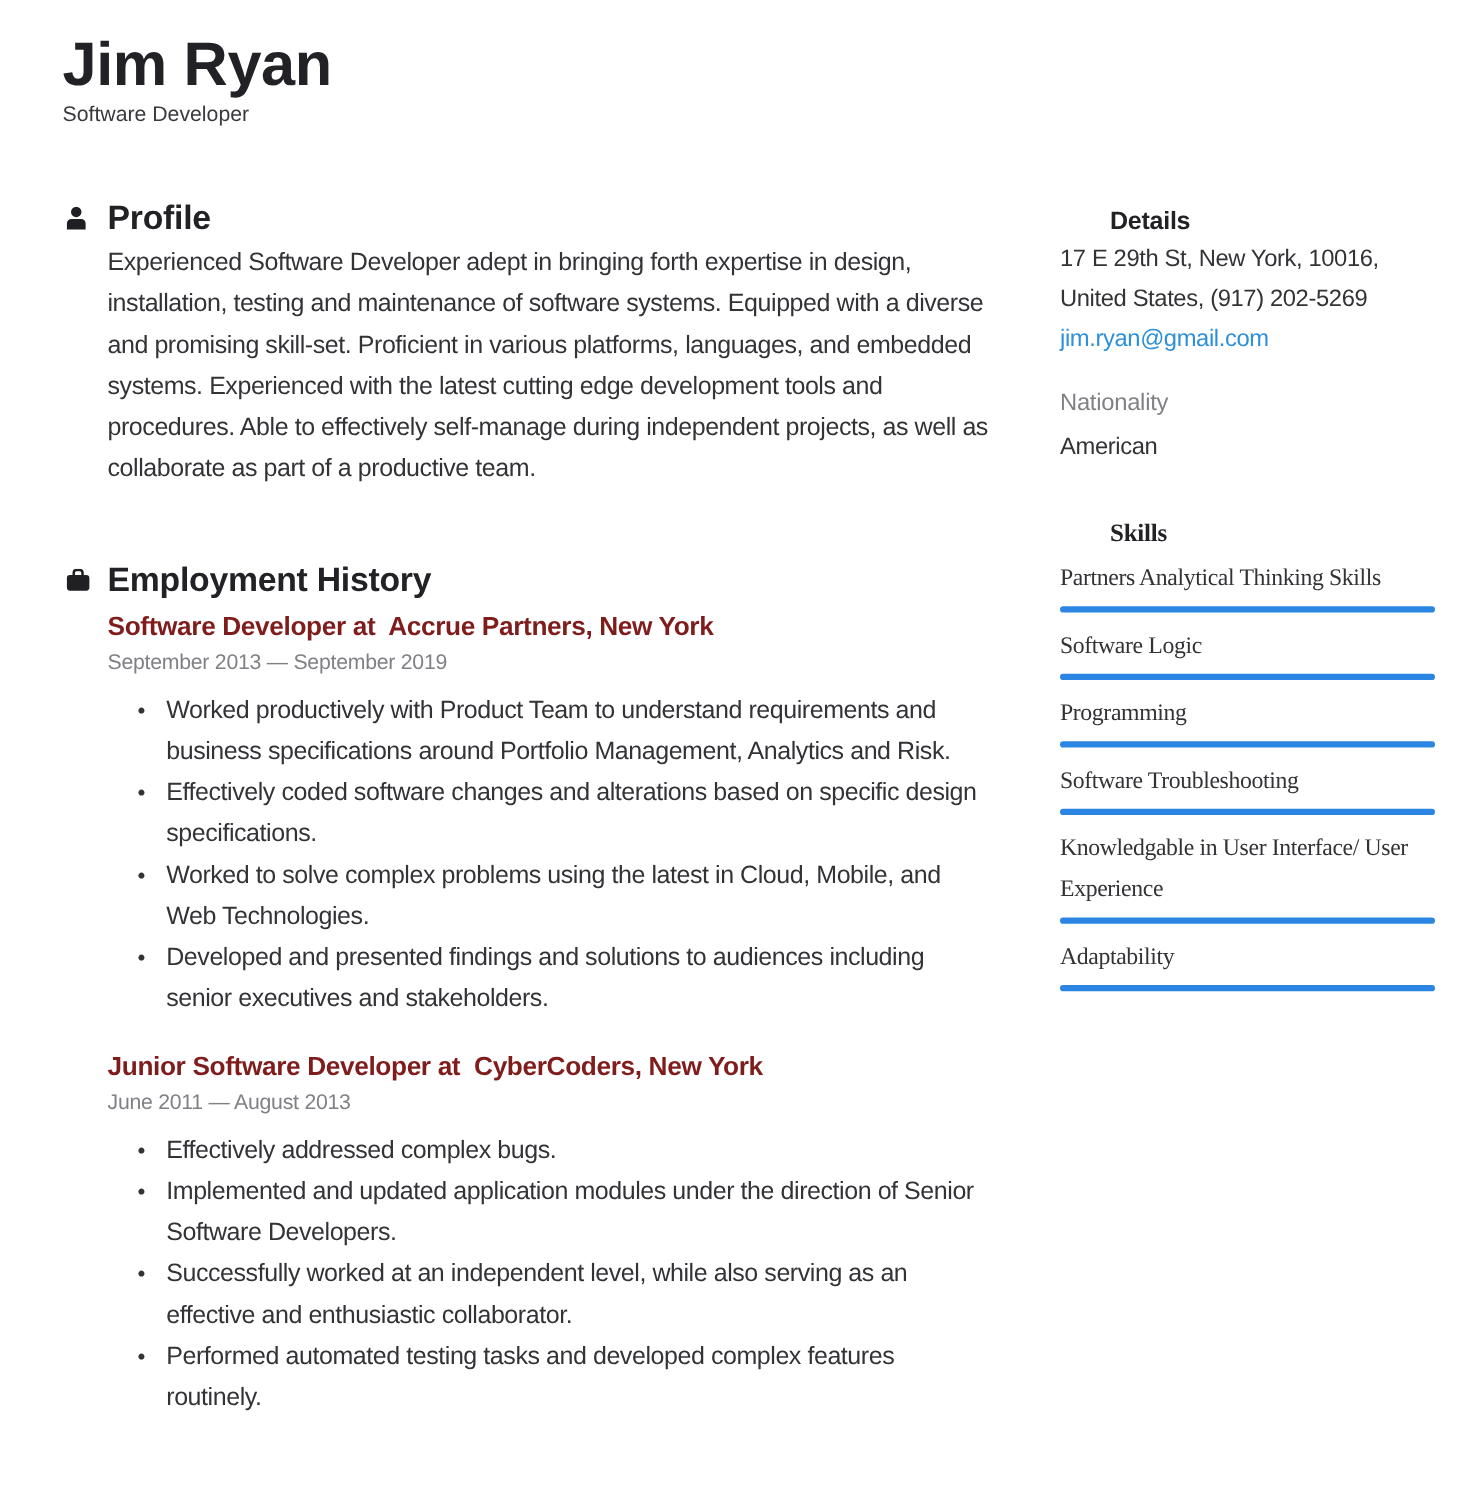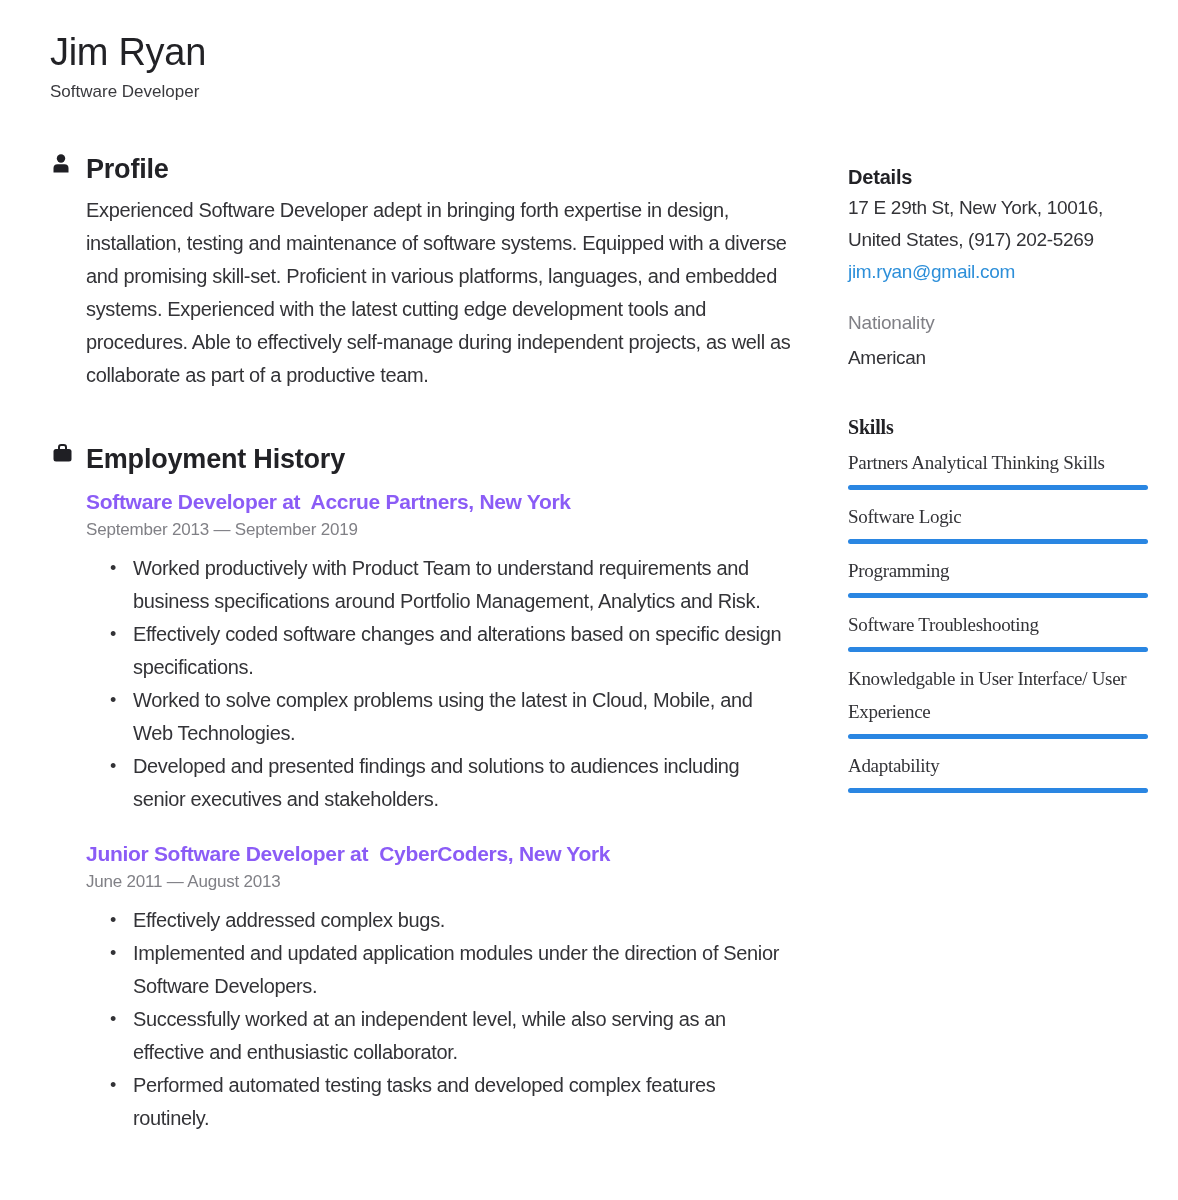--- a/index.html
+++ b/index.html
@@ -13,43 +13,43 @@
       font-family: "Liberation Sans", "DejaVu Sans", sans-serif;
       color: #2b2b2e;
       position: relative;
     }
     .header {
       position: absolute;
       left: 50px;
       top: 24px;
     }
     .name {
-      font-size: 38px;
-      font-weight: 400;
+      font-size: 49px;
+      font-weight: 700;
       color: #222226;
       letter-spacing: -0.3px;
       line-height: 56px;
     }
     .jobtitle {
       font-size: 17px;
       color: #3a3a3e;
       margin-top: 1px;
       line-height: 22px;
     }
 
     
     .left {
       position: absolute;
       left: 50px;
       top: 154px;
       width: 760px;
     }
     .section-head {
       display: flex;
-      align-items: flex-start;
+      align-items: center;
       height: 40px;
     }
     .section-icon {
       width: 36px;
       display: flex;
       align-items: center;
       justify-content: flex-start;
       padding-left: 3px;
     }
     .section-title {
@@ -68,21 +68,21 @@
     }
     .employment {
       margin-top: 52px;
     }
     .job {
       margin-left: 36px;
     }
     .job-title {
       font-size: 21px;
       font-weight: 700;
-      color: #8b5cf6;
+      color: #7f1d1d;
       line-height: 28px;
       margin-top: 4px;
       letter-spacing: -0.3px;
       white-space: pre;
     }
     .job-dates {
       font-size: 17px;
       color: #808086;
       line-height: 24px;
       margin-top: 2px;
@@ -118,20 +118,21 @@
       left: 848px;
       top: 162px;
       width: 300px;
     }
     .r-heading {
       font-size: 20px;
       font-weight: 700;
       color: #222226;
       line-height: 30px;
       letter-spacing: -0.2px;
+      margin-left: 40px;
     }
     .r-text {
       font-size: 19px;
       line-height: 32px;
       color: #333337;
       letter-spacing: -0.3px;
     }
     .r-link {
       font-size: 19px;
       line-height: 32px;

